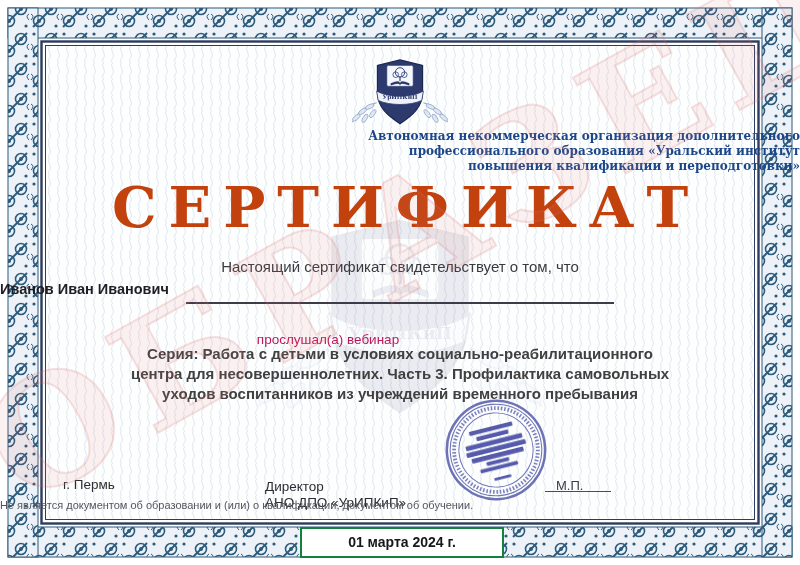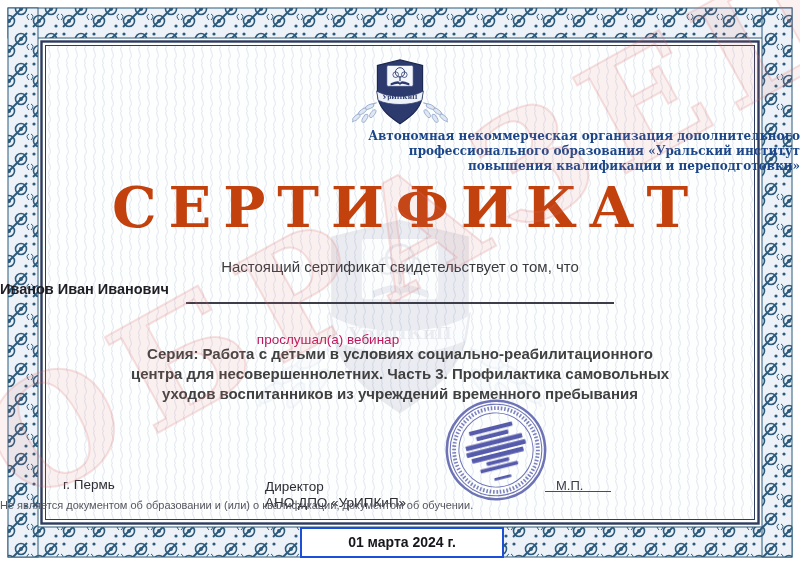--- a/index.html
+++ b/index.html
@@ -37,21 +37,21 @@
   #stamp{left:443px;top:397px;width:106px;height:106px;z-index:4;transform:rotate(-5deg);}
   
   #city{left:63px;top:477px;z-index:3;font-size:13.5px;color:#2c2c33;}
   #director{left:265px;top:458px;z-index:3;font-size:13.5px;line-height:16px;color:#2c2c33;margin-top:21px;}
   #mp{left:509px;top:478px;z-index:5;font-size:13px;color:#3c3c46;padding-left:47px;}
   #sig-line{left:545px;top:491px;width:66px;border-top:1.5px solid #4c4c56;z-index:3;}
   #disclaimer{left:0;top:499px;width:800px;text-align:left;z-index:3;
               font-size:11px;color:#55555f;}
   
   #date-box{left:300px;top:527px;width:200px;height:27px;z-index:7;
-            background:#ffffff;border:2px solid #1d4ed8;
+            background:#ffffff;border:2px solid #15803d;
             text-align:center;line-height:27px;font-size:14px;font-weight:bold;color:#16161c;}
   
   #wm-text{left:-60px;top:150px;width:920px;text-align:center;z-index:6;
            transform:rotate(-29deg);pointer-events:none;
            font-family:"DejaVu Serif","Liberation Serif",serif;font-weight:bold;
            font-size:150px;letter-spacing:16px;
            color:rgba(222,120,120,0.10);
            -webkit-text-stroke:2px rgba(219,112,112,0.20);}
 </style>
 </head>

